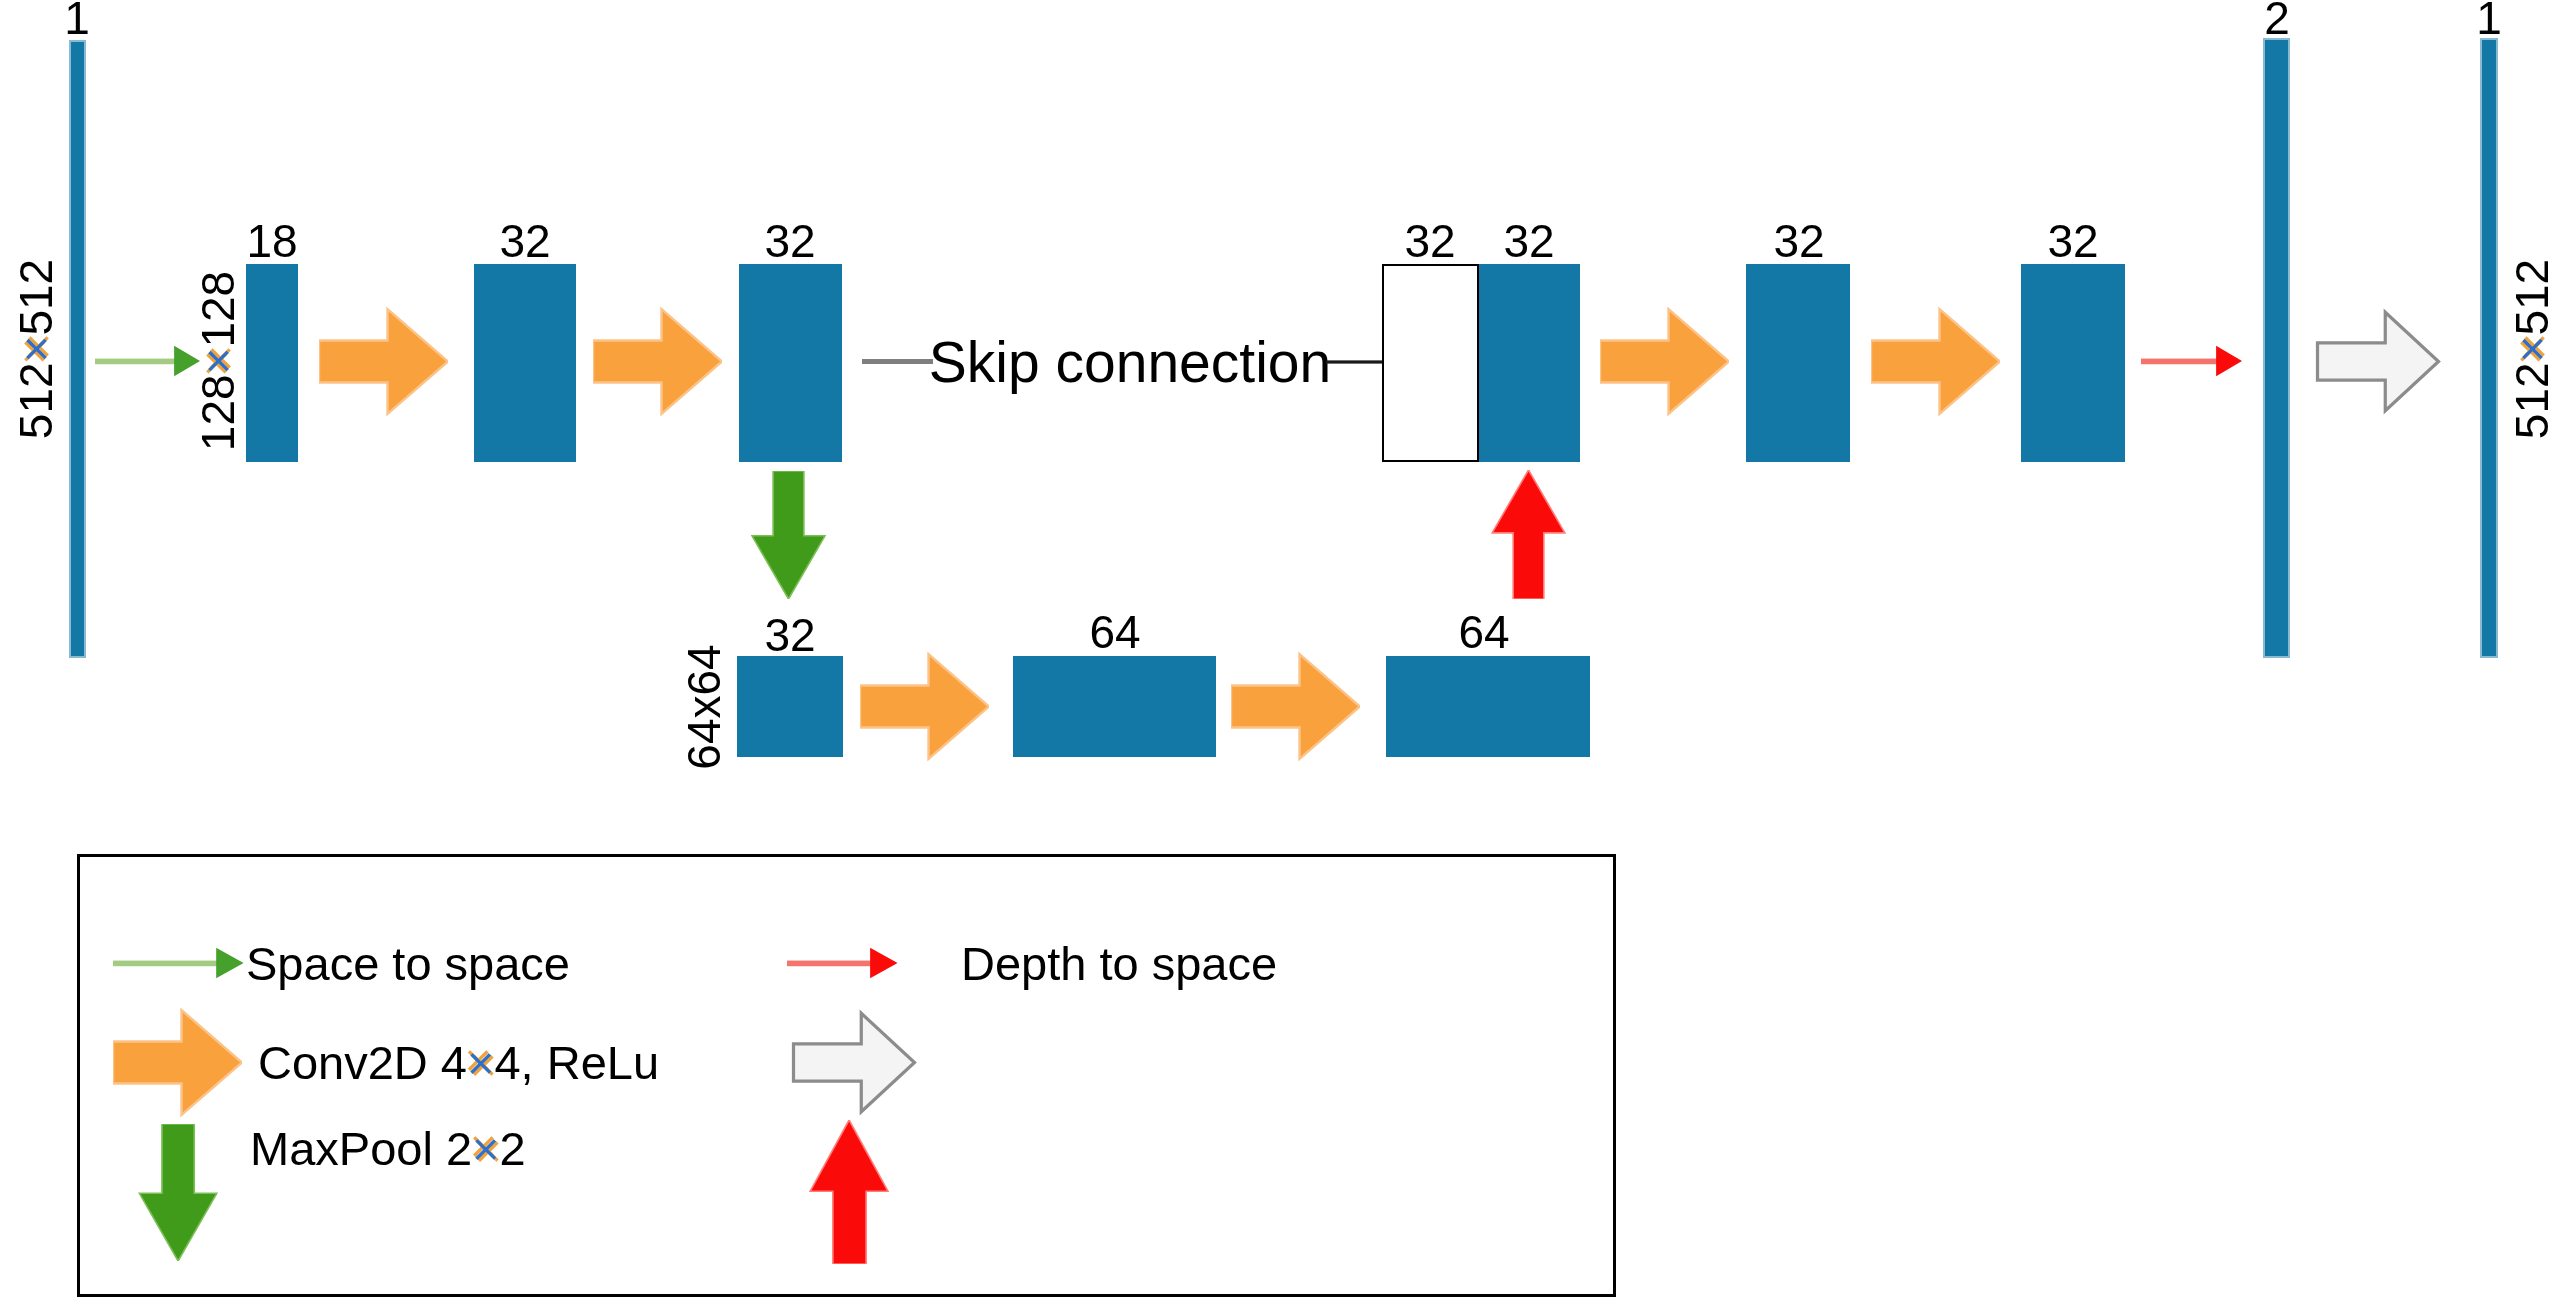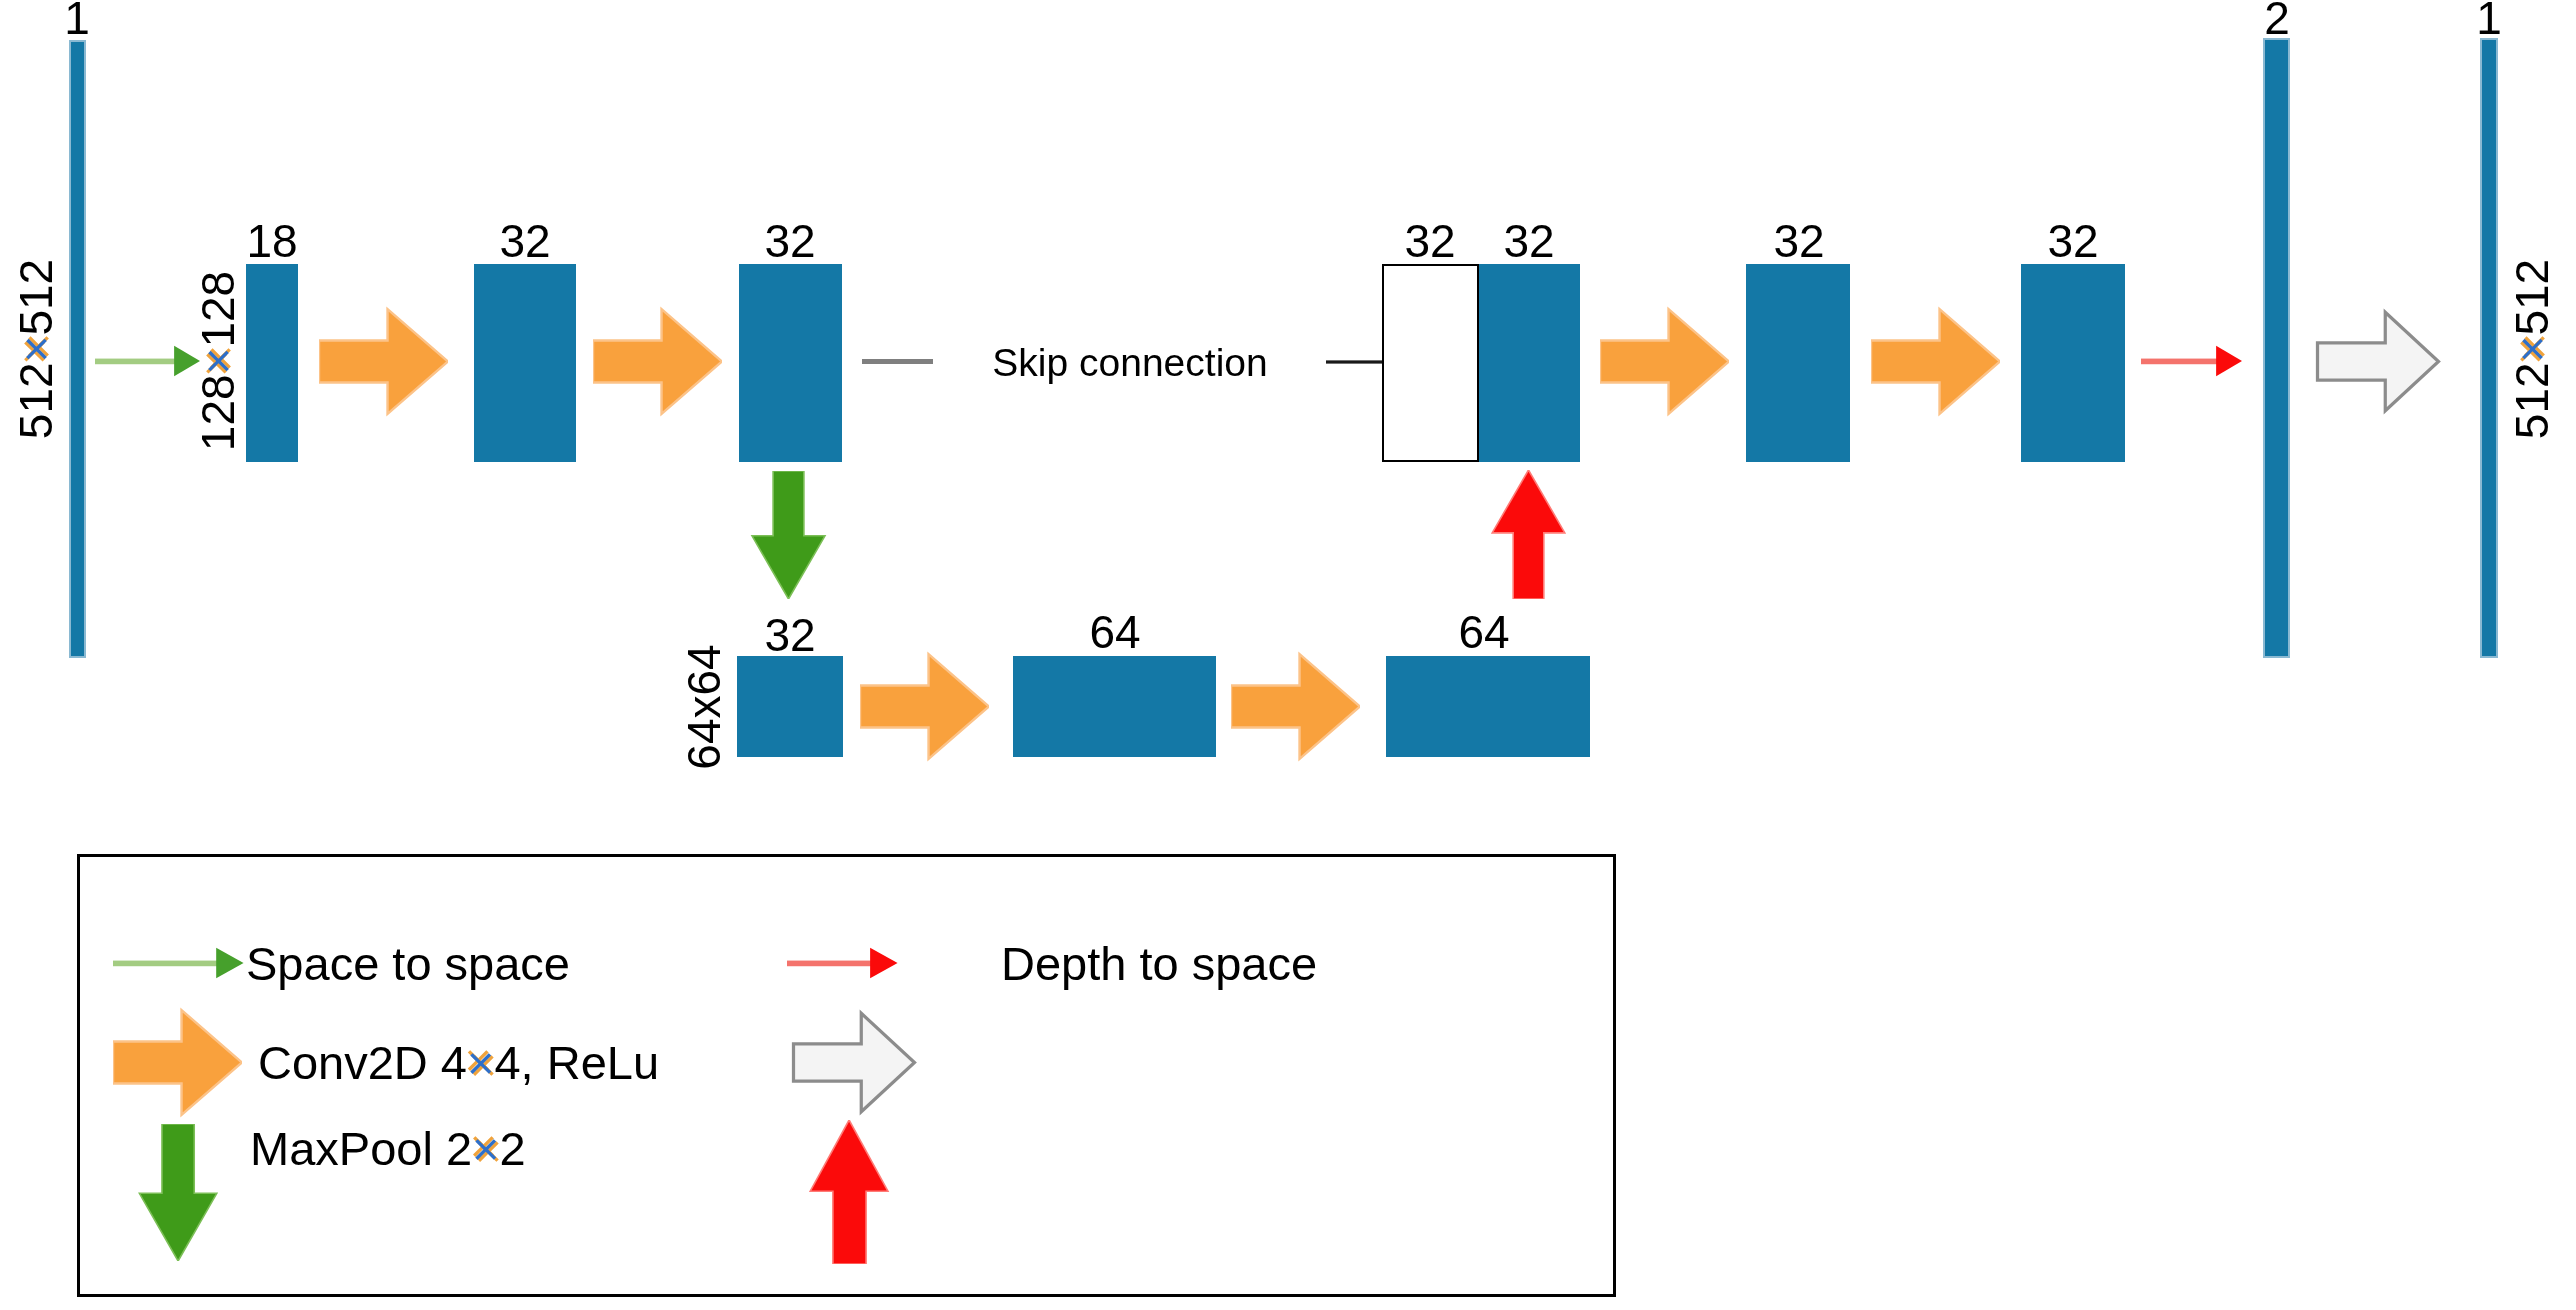--- a/index.html
+++ b/index.html
@@ -6,21 +6,21 @@
   #page{position:relative;width:2576px;height:1310px;background:#ffffff;overflow:hidden;
         font-family:"Liberation Sans",sans-serif;color:#000;}
   .abs{position:absolute;}
   .block{position:absolute;background:#1478a6;}
   .bar{position:absolute;background:#1478a6;border:2.4px solid #8ab9d2;box-sizing:border-box;}
   .wblock{position:absolute;background:#ffffff;border:2.4px solid #000;box-sizing:border-box;}
   .lbl{position:absolute;transform:translate(-50%,-50%);white-space:nowrap;
        font-size:46px;line-height:1;}
   .vlbl{position:absolute;transform:translate(-50%,-50%) rotate(-90deg);white-space:nowrap;
        font-size:46px;line-height:1;}
-  .skiptext{font-size:39px;}
+  .skiptext{font-size:57px;}
   .skipline{position:absolute;background:#7f7f7f;}
   .legbox{position:absolute;border:3.2px solid #000;background:#fff;box-sizing:border-box;}
   .legtext{position:absolute;transform:translateY(-50%);white-space:nowrap;font-size:47px;line-height:1;}
   svg{display:block;}
   .mult{color:#2e6fc9;text-shadow:2.4px 2.4px 0 #f0a33c,-2.4px -2.4px 0 #f0a33c;}
 </style>
 </head>
 <body>
 
 <div id="page">
@@ -125,21 +125,21 @@
   <svg class="abs" style="left:113px;top:945px;" width="133" height="36" viewBox="0 0 165 44">
     <rect x="0" y="19" width="130" height="7" fill="#a3cc82"></rect>
     <polygon points="128,3 128,41 162,22" fill="#46a02c"></polygon>
   </svg>
   <div class="legtext" style="left:246px;top:963px;">Space to space</div>
 
   <svg class="abs" style="left:787px;top:945px;" width="113" height="36" viewBox="0 0 140 44">
     <rect x="0" y="19" width="105" height="7" fill="#f4736c"></rect>
     <polygon points="103,3 103,41 137,22" fill="#fb0a0a"></polygon>
   </svg>
-  <div class="legtext" style="left:961px;top:963px;margin-left:40px;">Depth to space</div>
+  <div class="legtext" style="left:961px;top:963px;">Depth to space</div>
 
   <svg class="abs" style="left:113px;top:1002px;" width="129" height="121" viewBox="0 0 160 150">
     <polygon points="0,49 85,49 85,10 160,75 85,140 85,101 0,101" fill="#f9a13d" stroke="#fcc389" stroke-width="3"></polygon>
   </svg>
   <div class="legtext" style="left:258px;top:1062px;text-align:right;">Conv2D 4<span class="mult">×</span>4, ReLu</div>
 
   <svg class="abs" style="left:790px;top:1002px;" width="128" height="121" viewBox="0 0 158 150">
     <polygon points="4,52 88,52 88,14 154,75 88,136 88,98 4,98" fill="#f4f4f4" stroke="#8c8c8c" stroke-width="4"></polygon>
   </svg>
 

